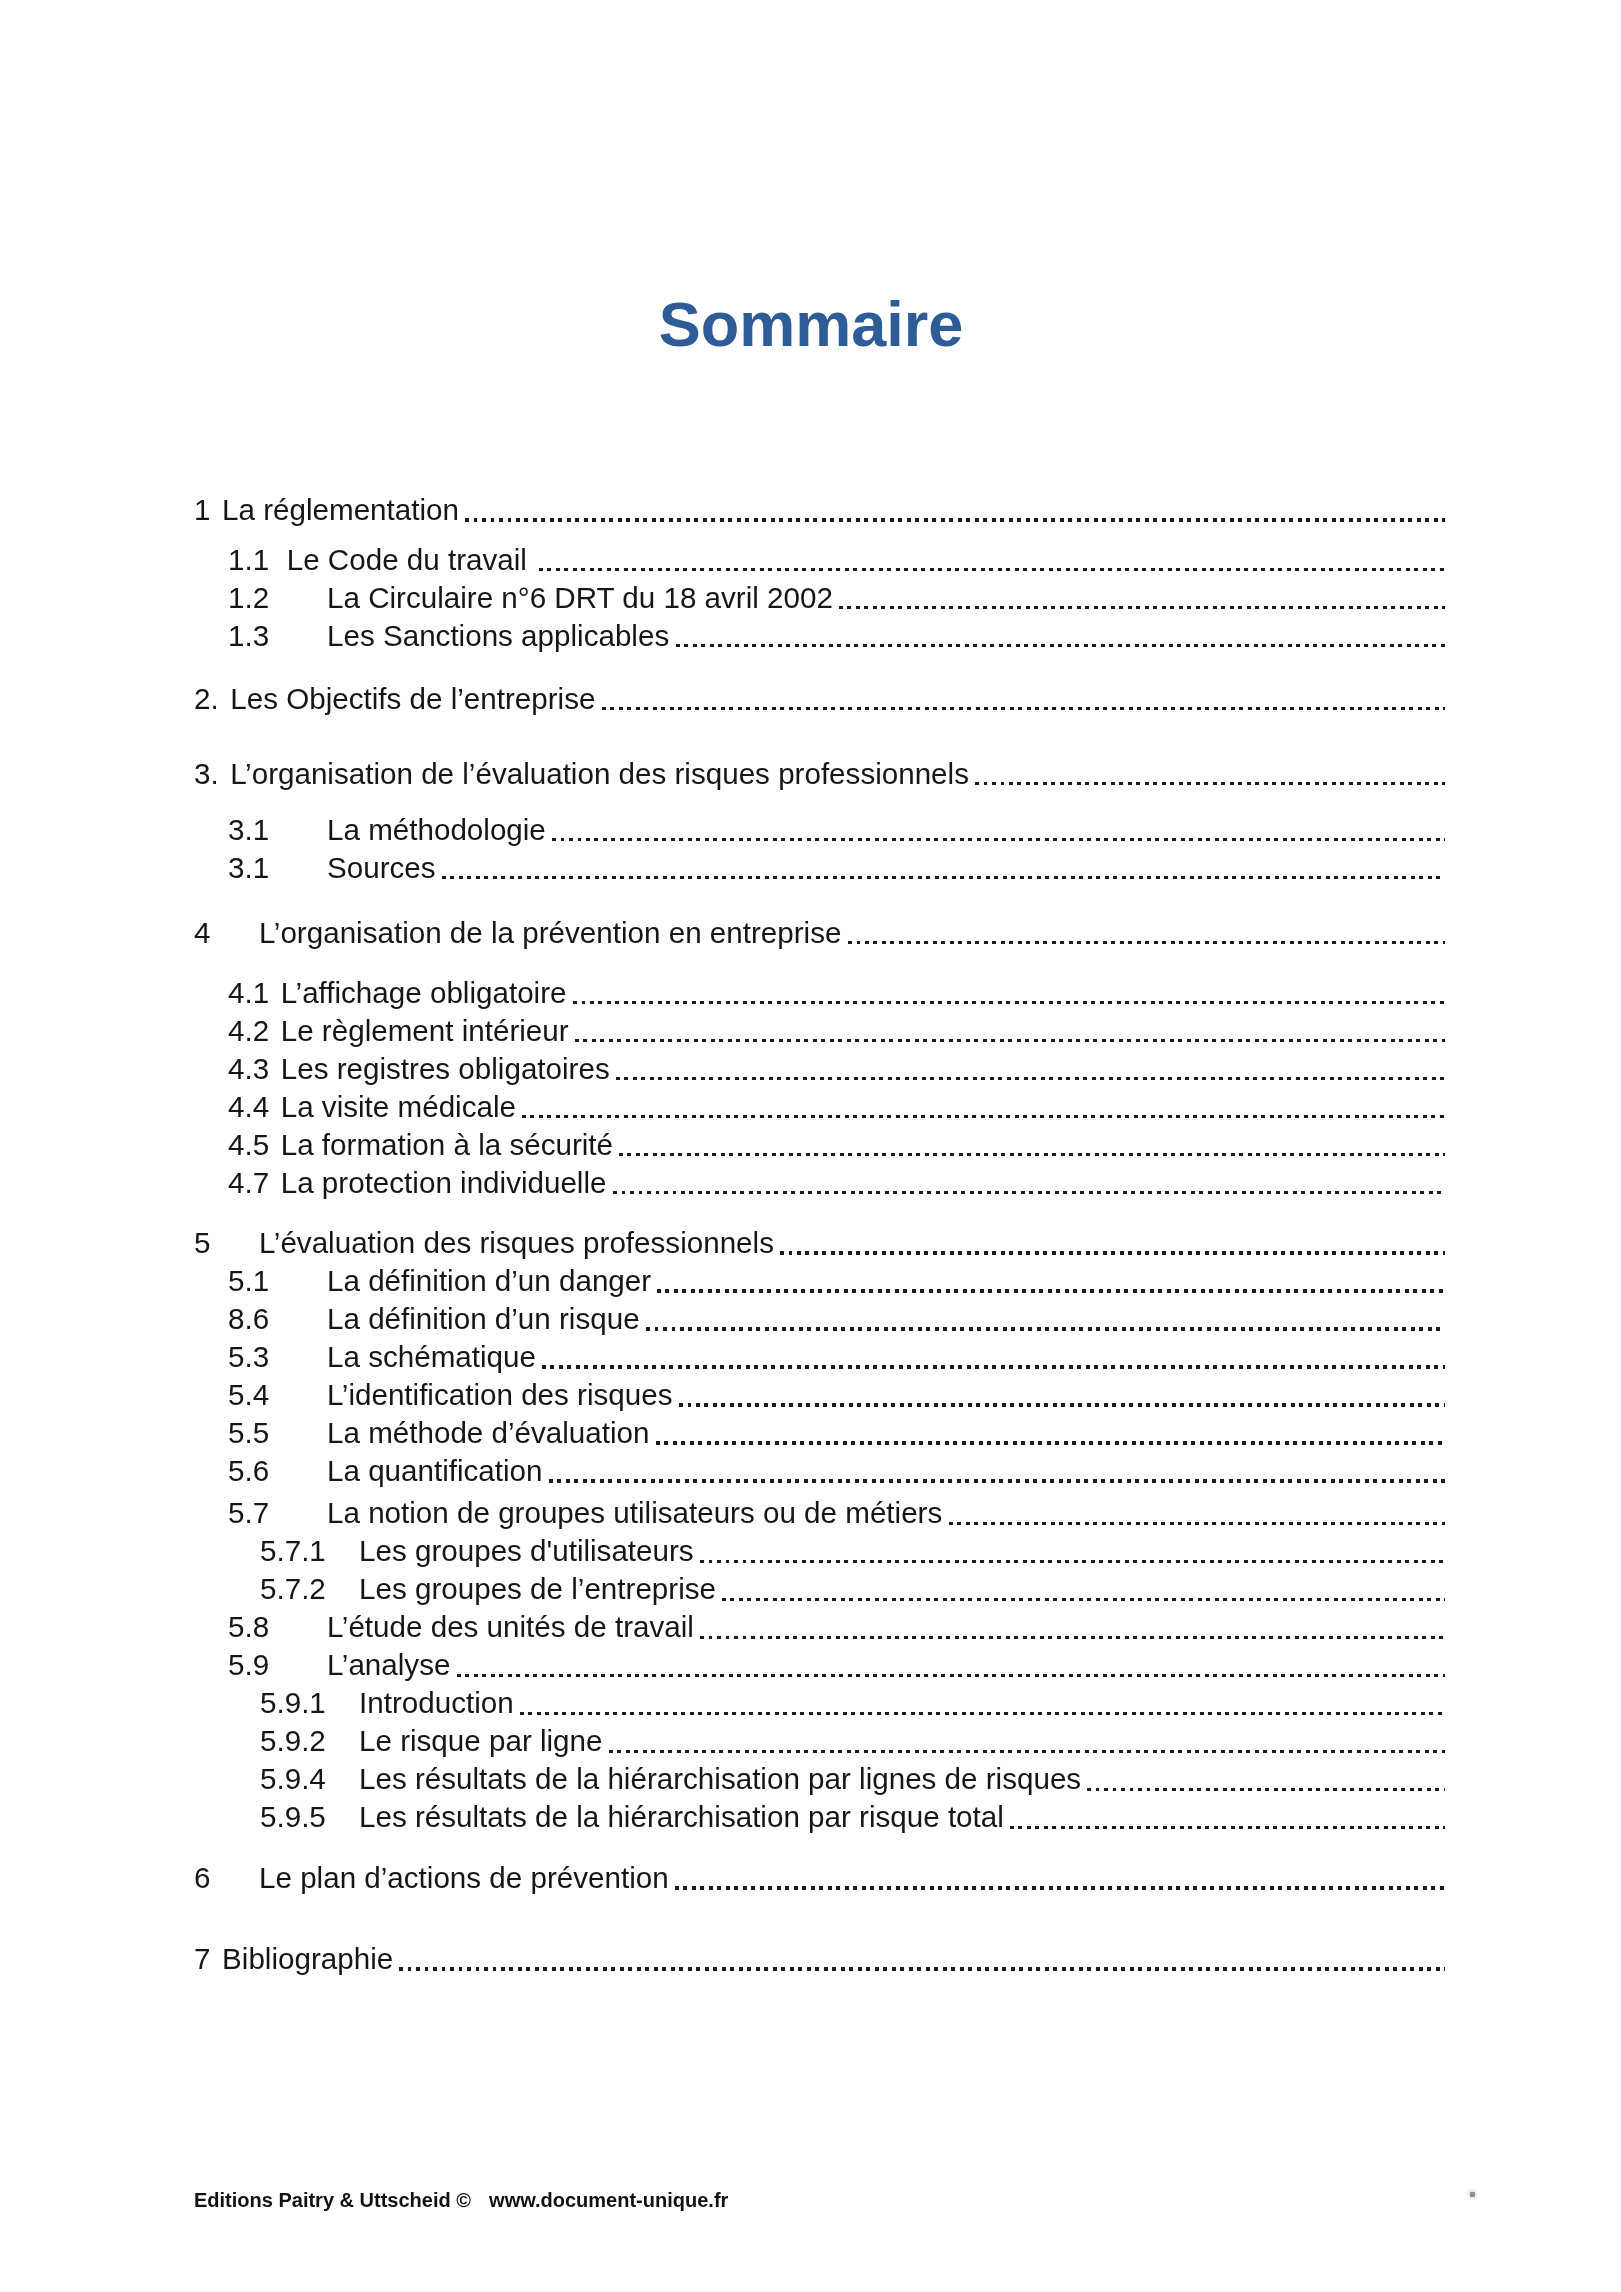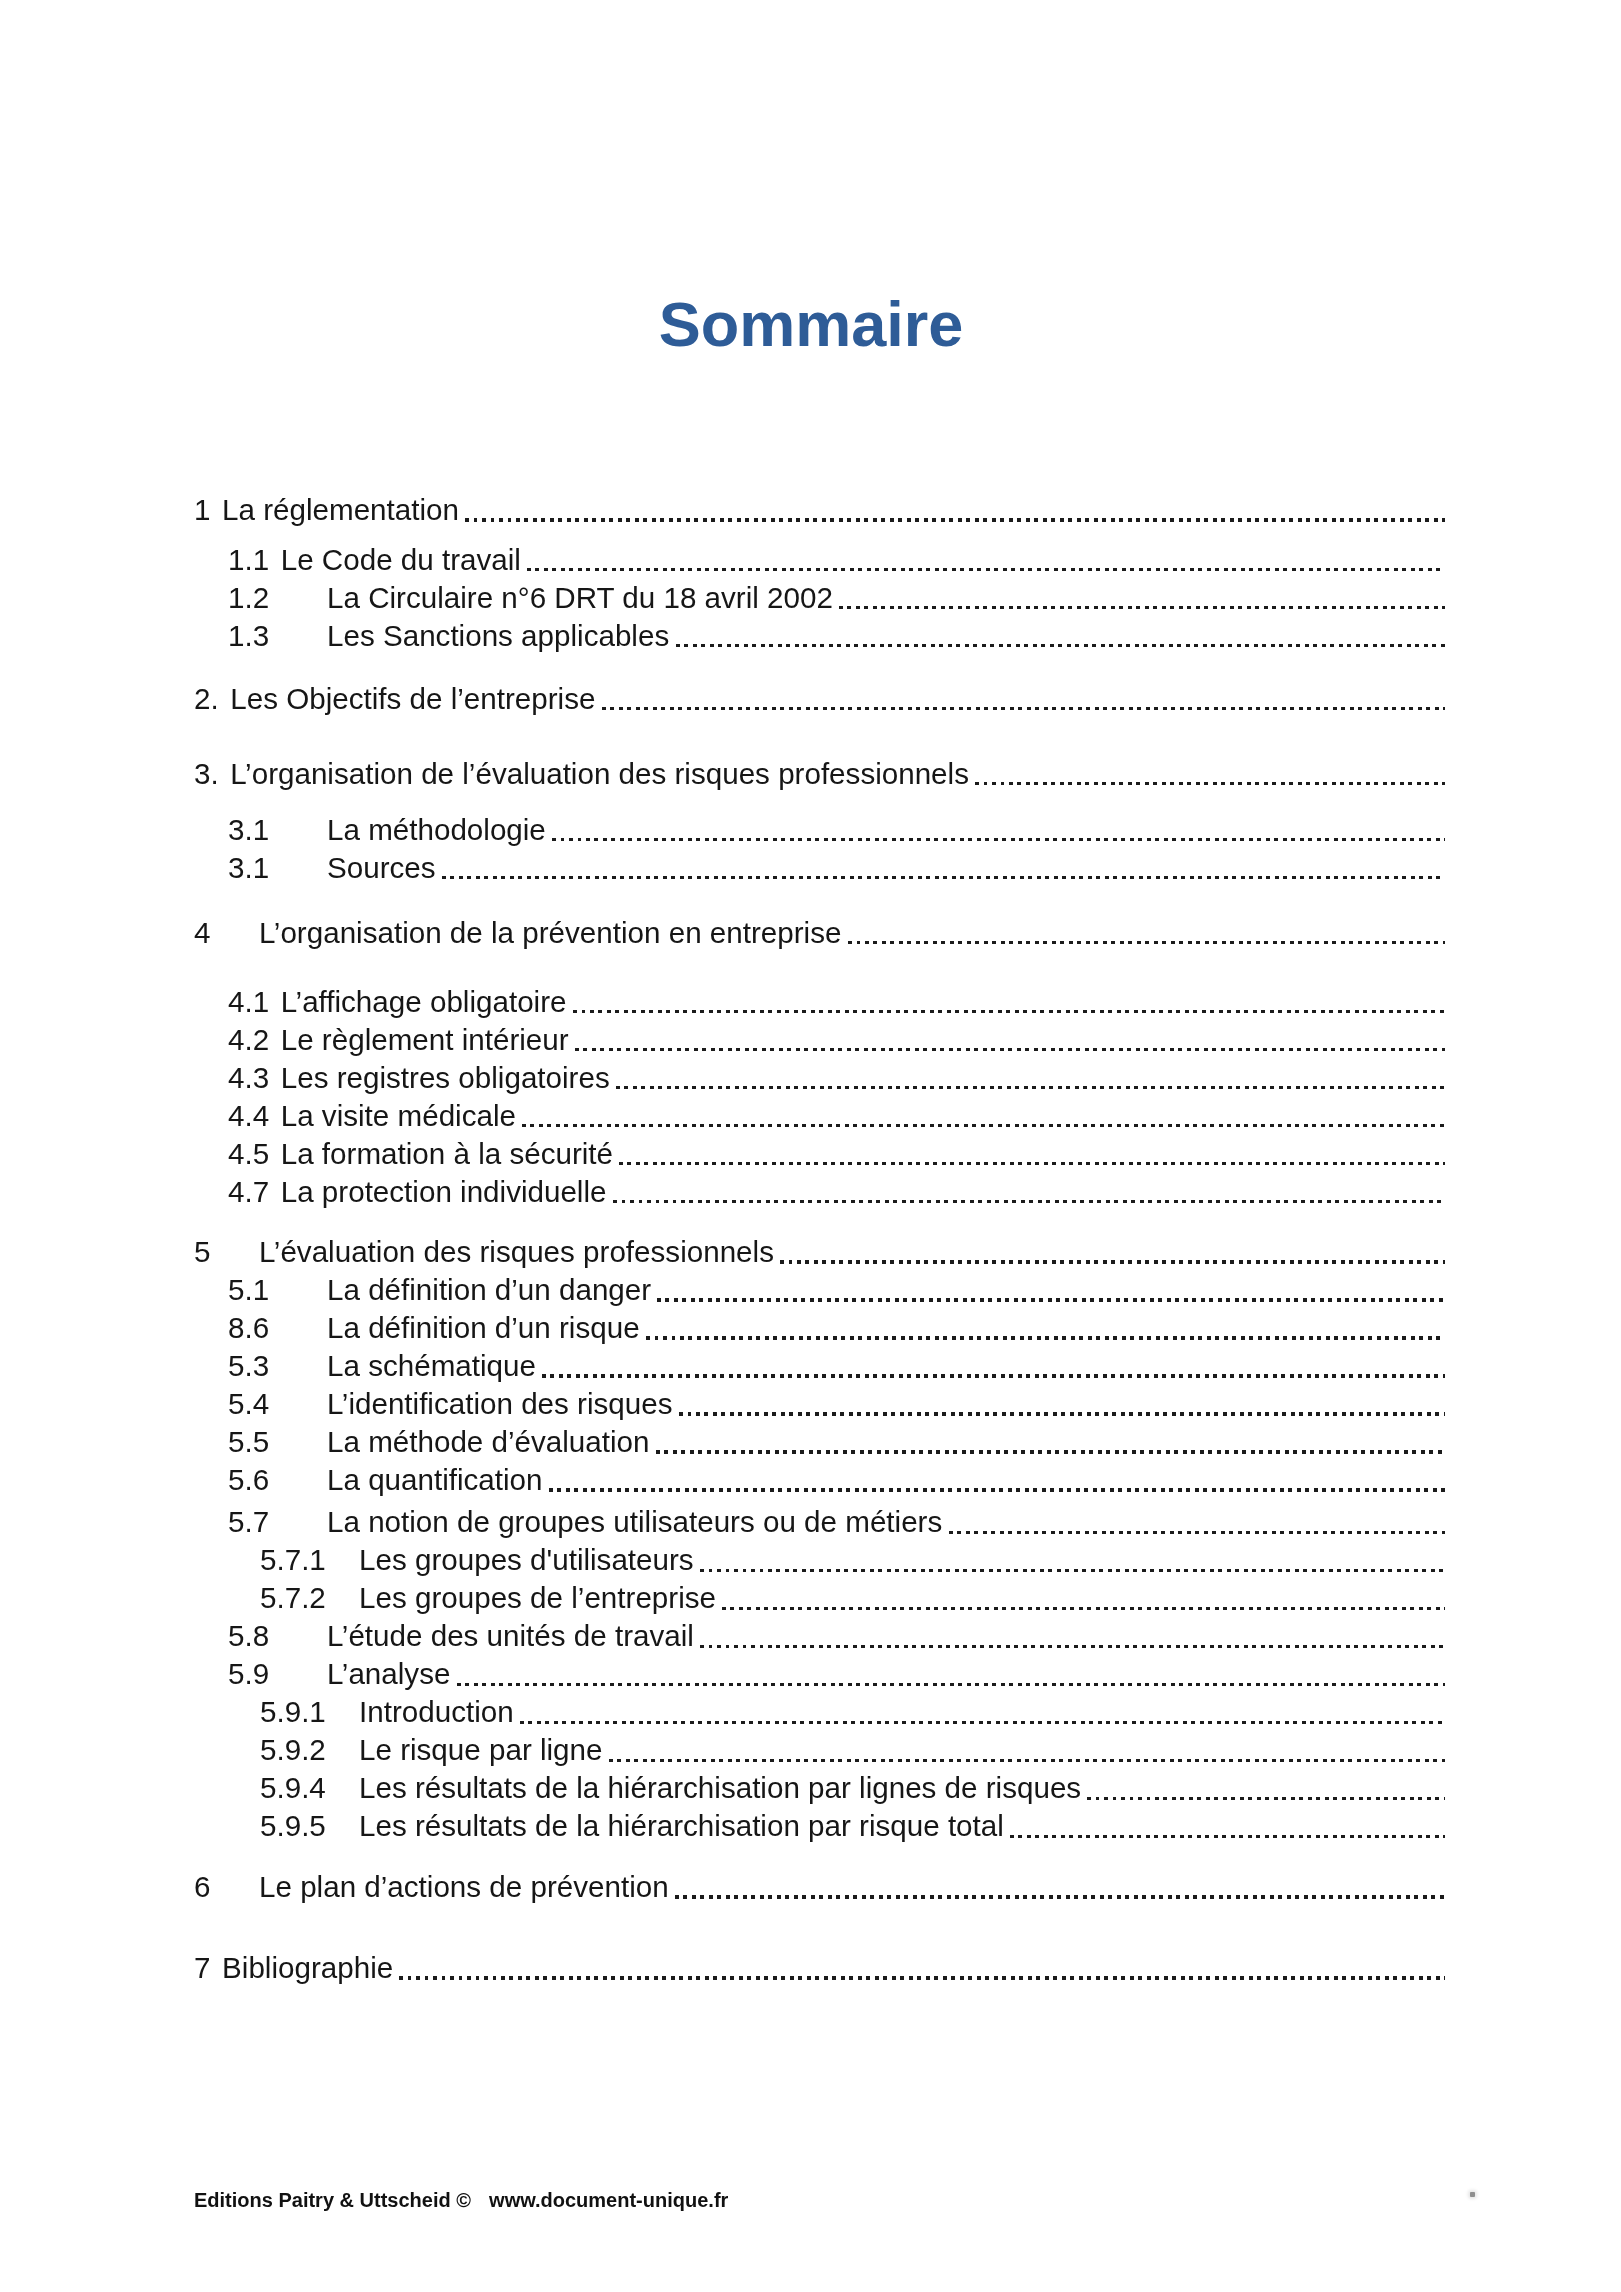--- a/index.html
+++ b/index.html
@@ -93,21 +93,21 @@
 <div class="page">
 
   <h1 class="title" style="color: rgb(46, 92, 151);">Sommaire</h1>
 
   <div class="toc" id="toc">
       <div class="row lvl1 plain">
       <span class="num">1</span>
       <span class="label">La réglementation</span>
       <span class="leader"></span>
     </div>
-      <div class="row lvl2 plain" style="margin-top: 11.6px;">
+      <div class="row lvl2 plain" style="margin-top: 11.6px; gap: 6px;">
       <span class="num">1.1</span>
       <span class="label">Le Code du travail</span>
       <span class="leader"></span>
     </div>
       <div class="row lvl2 tab">
       <span class="num">1.2</span>
       <span class="label">La Circulaire n°6 DRT du 18 avril 2002</span>
       <span class="leader"></span>
     </div>
       <div class="row lvl2 tab">
@@ -133,21 +133,21 @@
       <div class="row lvl2 tab">
       <span class="num">3.1</span>
       <span class="label">Sources</span>
       <span class="leader"></span>
     </div>
       <div class="row lvl1 tab" style="margin-top: 27px;">
       <span class="num">4</span>
       <span class="label">L’organisation de la prévention en entreprise</span>
       <span class="leader"></span>
     </div>
-      <div class="row lvl2 plain" style="margin-top: 31px;">
+      <div class="row lvl2 plain" style="margin-top: 22px;">
       <span class="num">4.1</span>
       <span class="label">L’affichage obligatoire</span>
       <span class="leader"></span>
     </div>
       <div class="row lvl2 plain">
       <span class="num">4.2</span>
       <span class="label">Le règlement intérieur</span>
       <span class="leader"></span>
     </div>
       <div class="row lvl2 plain">

